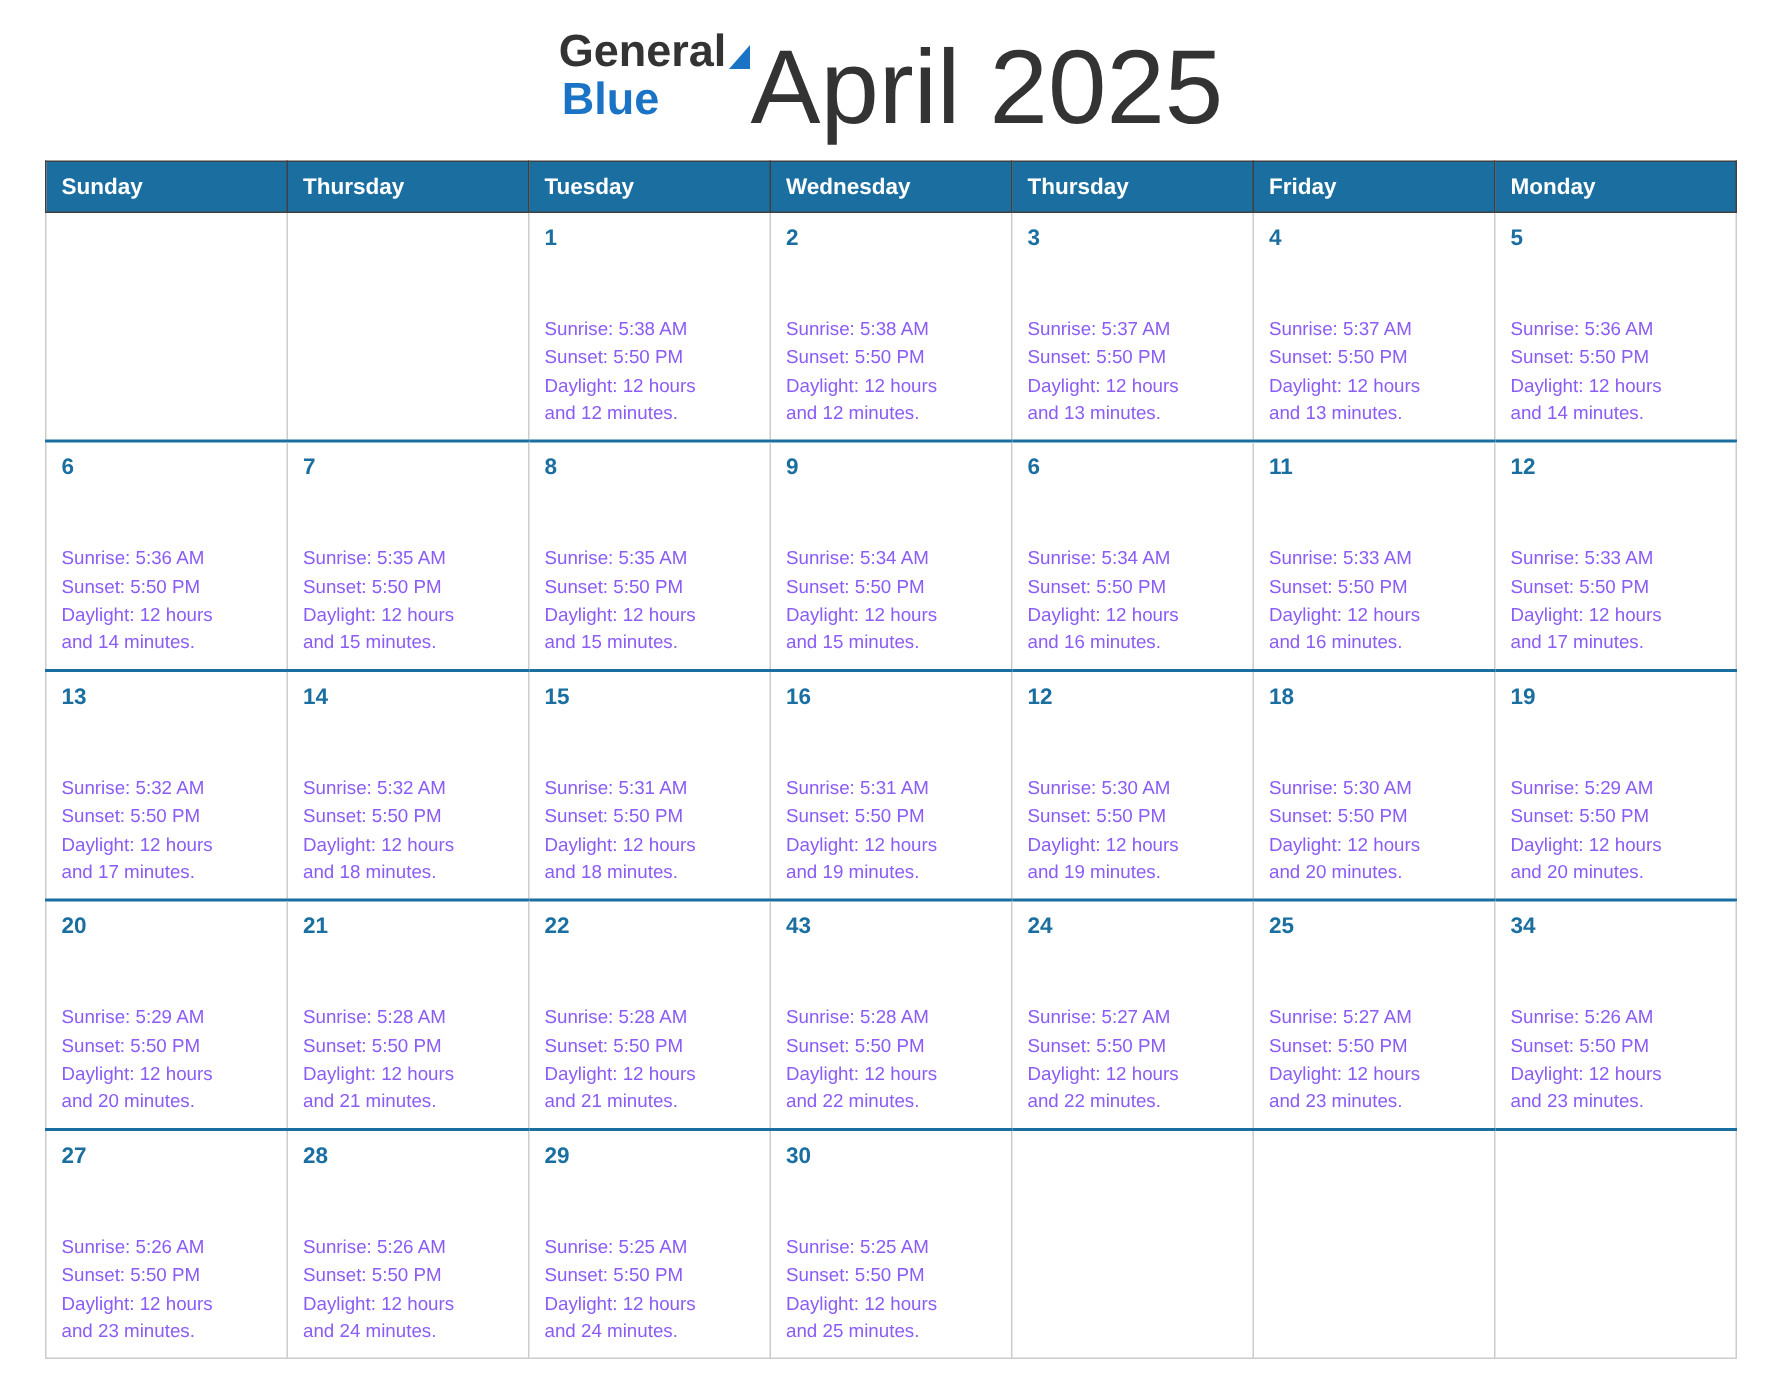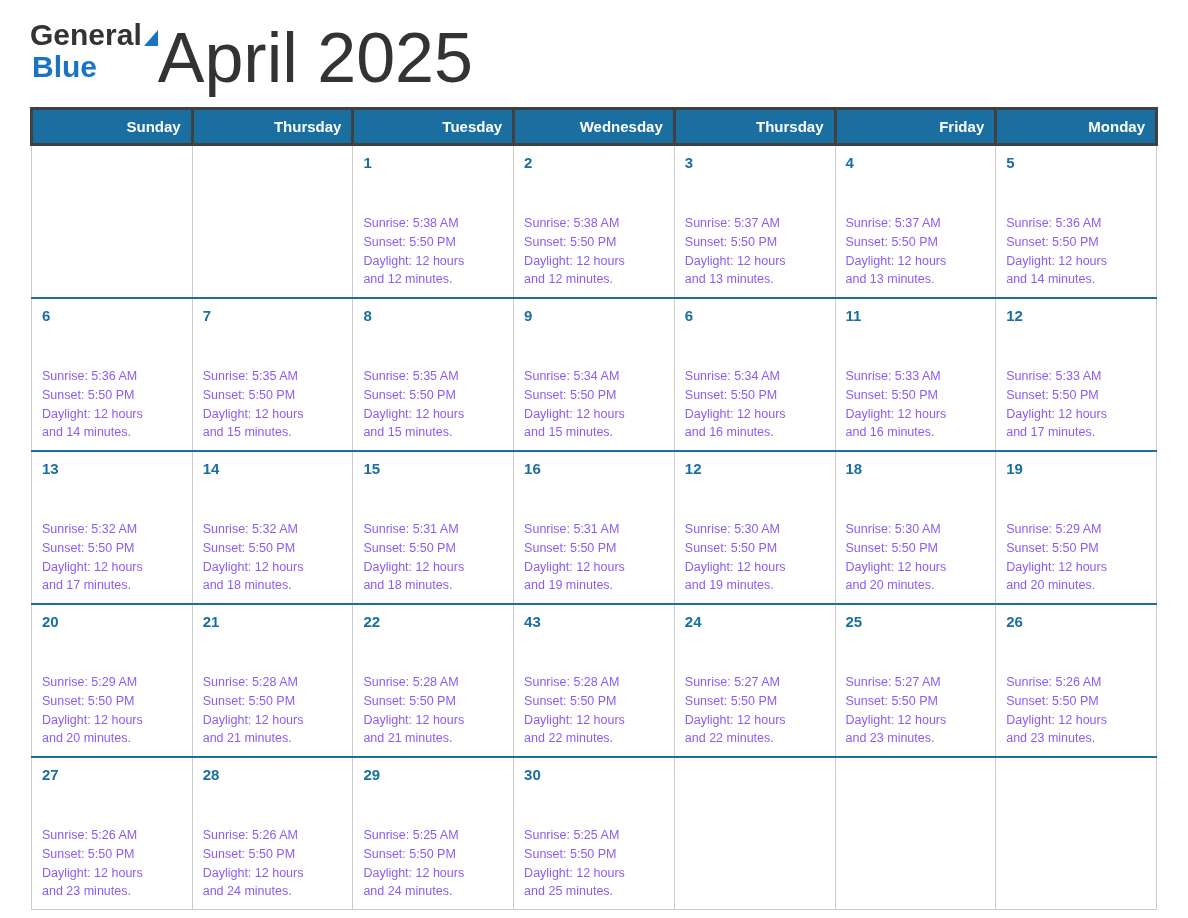--- a/index.html
+++ b/index.html
@@ -6,21 +6,21 @@
     body {
       font-family: Arial, sans-serif;
       background: #fff;
       color: #333;
       width: 1188px;
       min-height: 918px;
       padding: 20px 30px;
     }
     .header-area {
       display: flex;
-      justify-content: flex-start;
+      justify-content: center;
       align-items: flex-start;
       margin-bottom: 10px;
     }
     .logo {
       display: flex;
       flex-direction: column;
       align-items: flex-start;
     }
     .title-block {
       text-align: right;
@@ -40,22 +40,22 @@
       width: 100%;
       border-collapse: collapse;
       margin-top: 10px;
     }
     .calendar-table thead tr th {
       background-color: #1a6fa0;
       color: #fff;
       font-size: 15px;
       font-weight: bold;
       padding: 8px 10px;
-      text-align: right;
-      border: 3px solid #404040;
+      text-align: left;
+      border: 1px solid #404040;
     }
     .calendar-table tbody tr td {
       vertical-align: top;
       padding: 8px 10px;
       border: 1px solid #ccc;
       font-size: 13px;
       color: #333;
       width: calc(100% / 7);
       min-height: 90px;
       height: 110px;
@@ -289,21 +289,21 @@
 and 22 minutes.</div>
         </td>
         <td>
           <span class="day-number">25</span>
           <div class="day-info" style="white-space: pre-line;">Sunrise: 5:27 AM
 Sunset: 5:50 PM
 Daylight: 12 hours
 and 23 minutes.</div>
         </td>
         <td>
-          <span class="day-number">26</span>
+          <span class="day-number">34</span>
           <div class="day-info" style="white-space: pre-line;">Sunrise: 5:26 AM
 Sunset: 5:50 PM
 Daylight: 12 hours
 and 23 minutes.</div>
         </td>
       </tr>
       <tr>
         <td>
           <span class="day-number">27</span>
           <div class="day-info" style="white-space: pre-line;">Sunrise: 5:26 AM

